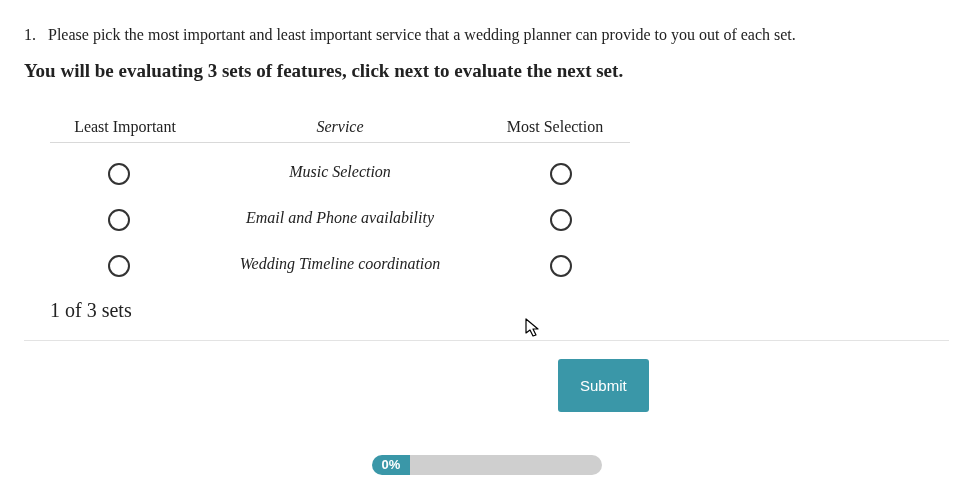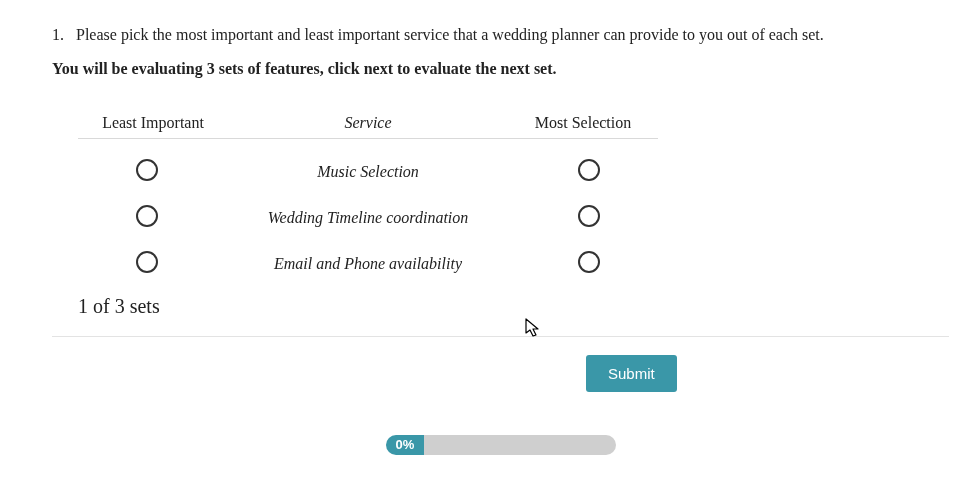--- a/index.html
+++ b/index.html
@@ -9,43 +9,42 @@
     height: 504px;
     background: #ffffff;
     font-family: Georgia, "Times New Roman", serif;
     color: #222222;
     font-size: 16px;
     overflow: hidden;
   }
   .page {
     padding: 18px 24px 0 24px;
     box-sizing: border-box;
-    margin-left: 28px;
   }
   .q-text {
     font-size: 16px;
     line-height: 1.4;
     margin: 6px 0 14px 0;
   }
   .q-num {
     display: inline-block;
     width: 20px;
   }
   .instr {
     font-weight: bold;
-    font-size: 16px;
+    font-size: 19px;
     margin: 8px 0 36px 0;
   }
   .maxdiff {
     margin-left: 26px;
     width: 580px;
   }
   .md-head, .md-row {
     display: flex;
-    align-items: center;
+    align-items: flex-start;
   }
   .md-head {
     border-bottom: 1px solid #d9d9d9;
     padding-bottom: 6px;
     margin-bottom: 10px;
   }
   .md-row {
     padding: 10px 0;
     gap: 24px;
   }
@@ -82,21 +81,21 @@
     text-align: left;
   }
   .submit-btn {
     font-family: Arial, Helvetica, sans-serif;
     display: inline-block;
     margin-left: 534px;
     background: #3a97a8;
     color: #ffffff;
     border: none;
     border-radius: 3px;
-    padding: 10px 22px;
+    padding: 18px 22px;
     font-size: 15px;
     cursor: pointer;
   }
   .progress-wrap {
     margin-top: 42px;
     text-align: center;
   }
   .progress {
     display: inline-flex;
     align-items: stretch;
@@ -153,31 +152,31 @@
       <div class="col-service">Music Selection</div>
       <div class="col-most">
         <span class="radio"></span>
       </div>
     </div>
 
     <div class="md-row">
       <div class="col-least">
         <span class="radio"></span>
       </div>
-      <div class="col-service">Wedding Timeline coordination</div>
+      <div class="col-service">Email and Phone availability</div>
       <div class="col-most">
         <span class="radio"></span>
       </div>
     </div>
 
     <div class="md-row">
       <div class="col-least">
         <span class="radio"></span>
       </div>
-      <div class="col-service">Email and Phone availability</div>
+      <div class="col-service">Wedding Timeline coordination</div>
       <div class="col-most">
         <span class="radio"></span>
       </div>
     </div>
   </div>
 
   <div class="set-counter">1 of 3 sets</div>
 
   <hr class="hr">
 

